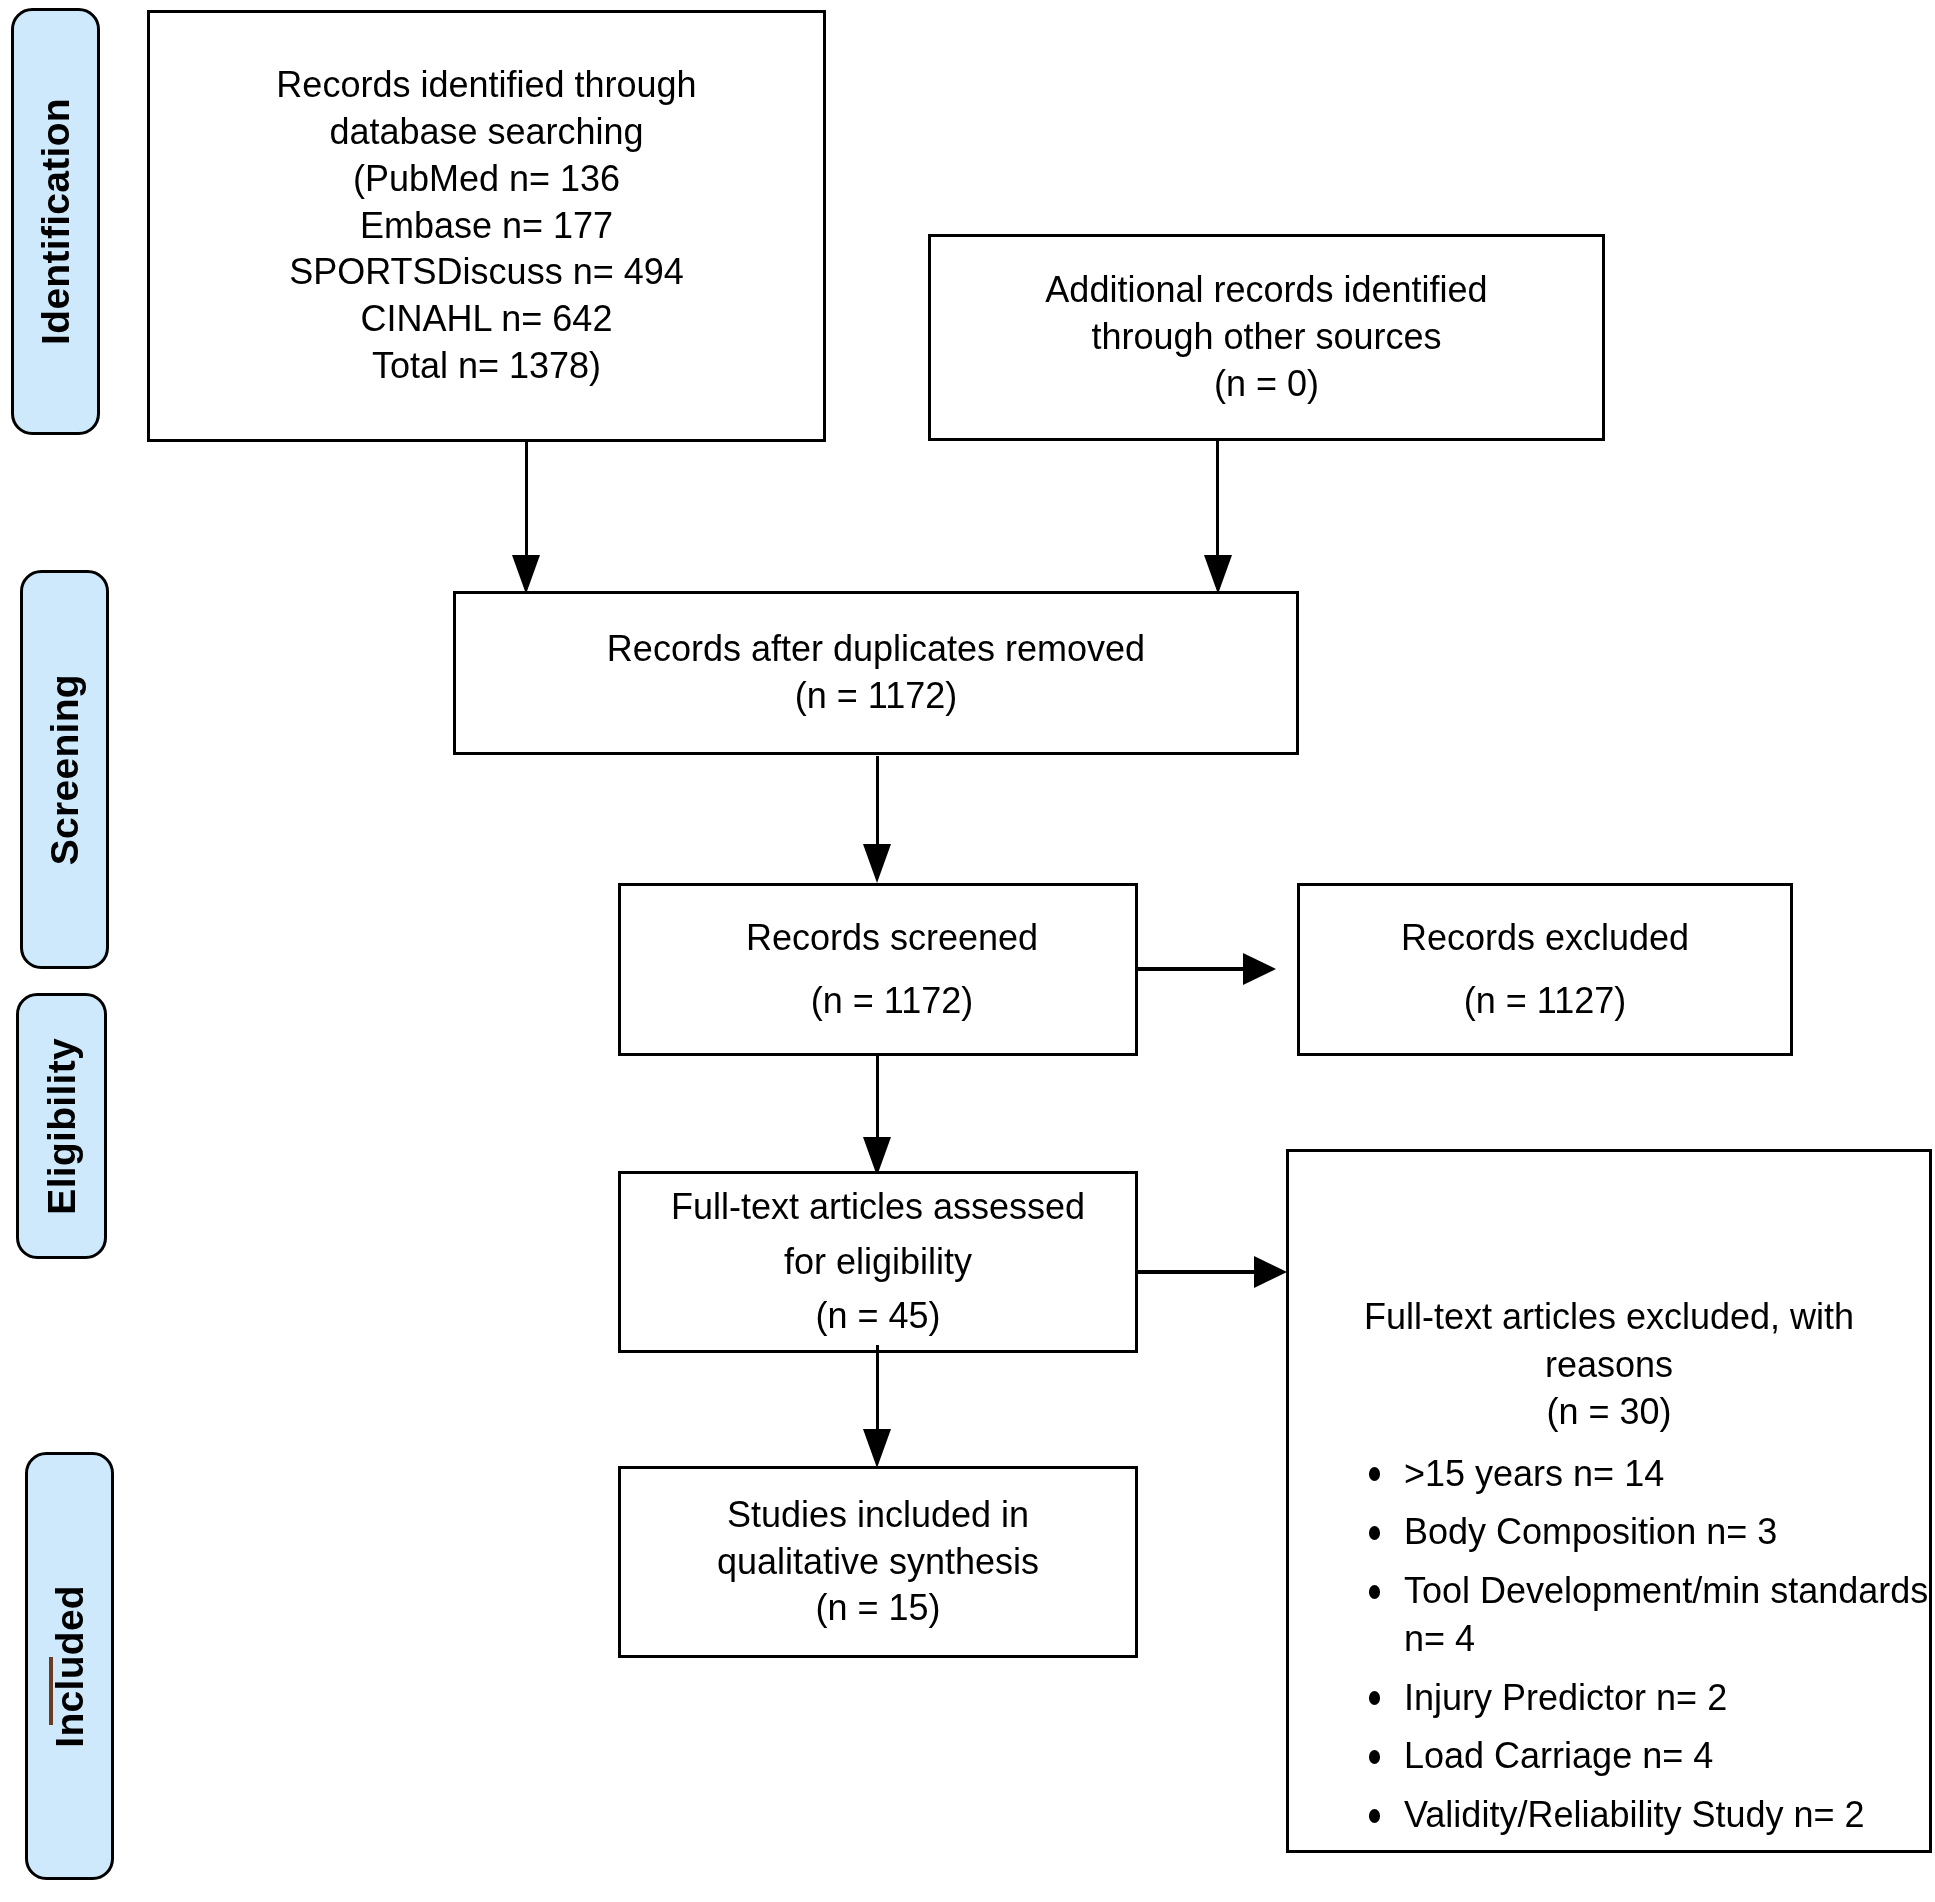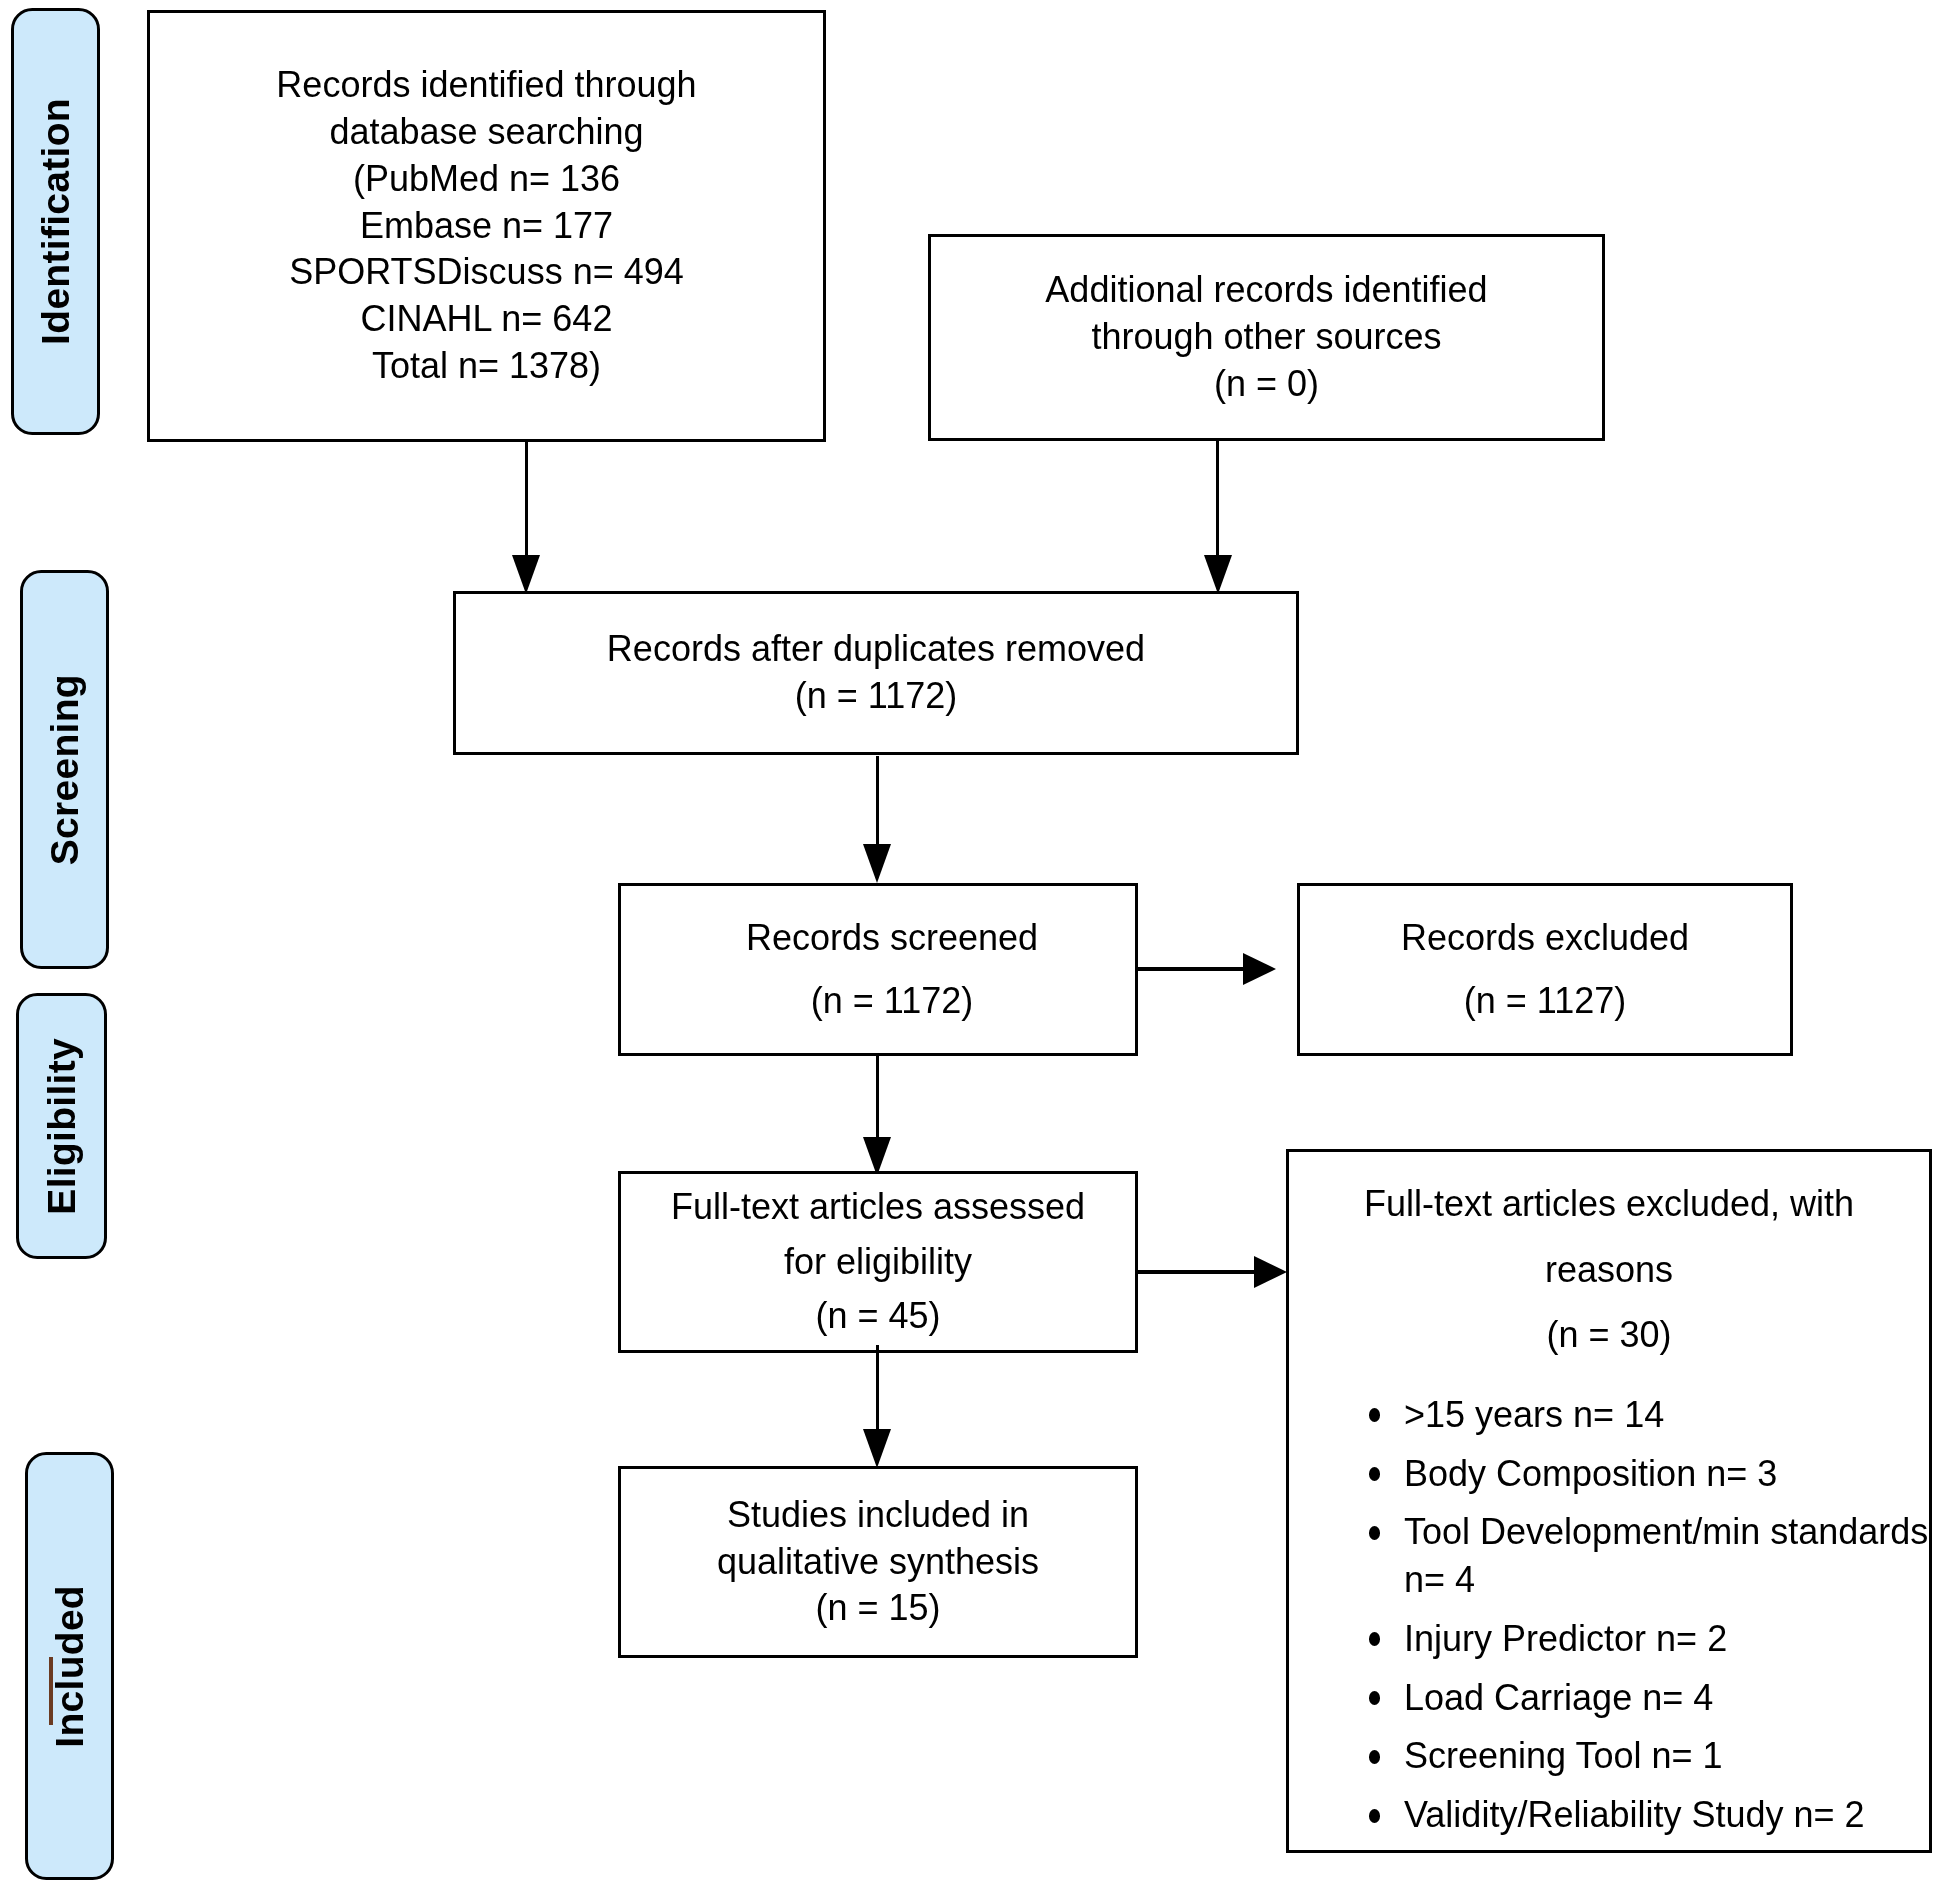--- a/index.html
+++ b/index.html
@@ -54,21 +54,21 @@
   }
   .box .line {
     font-size: 36px;
     line-height: 1.30;
     text-align: right;
     white-space: nowrap;
   }
 
   
   .box.reasons {
-    justify-content: space-between;
+    justify-content: flex-end;
     padding-top: 28px;
   }
   .reasons .head {
     width: 100%;
     text-align: center;
     font-size: 36px;
     line-height: 1.32;
   }
   .reasons ul {
     margin: 8.8px 0 0 0;
@@ -212,21 +212,20 @@
   <div class="box reasons" style="left:1286px; top:1149px; width:646px; height:704px;">
     <div class="head">Full-text articles excluded, with</div>
     <div class="head">reasons</div>
     <div class="head">(n = 30)</div>
     <ul>
       <li>&gt;15 years n= 14</li>
       <li>Body Composition n= 3</li>
       <li>Tool Development/min standards n= 4</li>
       <li>Injury Predictor n= 2</li>
       <li>Load Carriage n= 4</li>
-      <li>Screening Tool n= 1</li>
       <li>Validity/Reliability Study n= 2</li>
     </ul>
   </div>
 
   <div class="vline" style="left:876px; top:1345px; height:88px;"></div>
   <div class="arrow-down" style="left:863px; top:1429px;"></div>
 
   <div class="box" style="left:618px; top:1466px; width:520px; height:192px;">
     <div class="line">Studies included in</div>
     <div class="line">qualitative synthesis</div>

